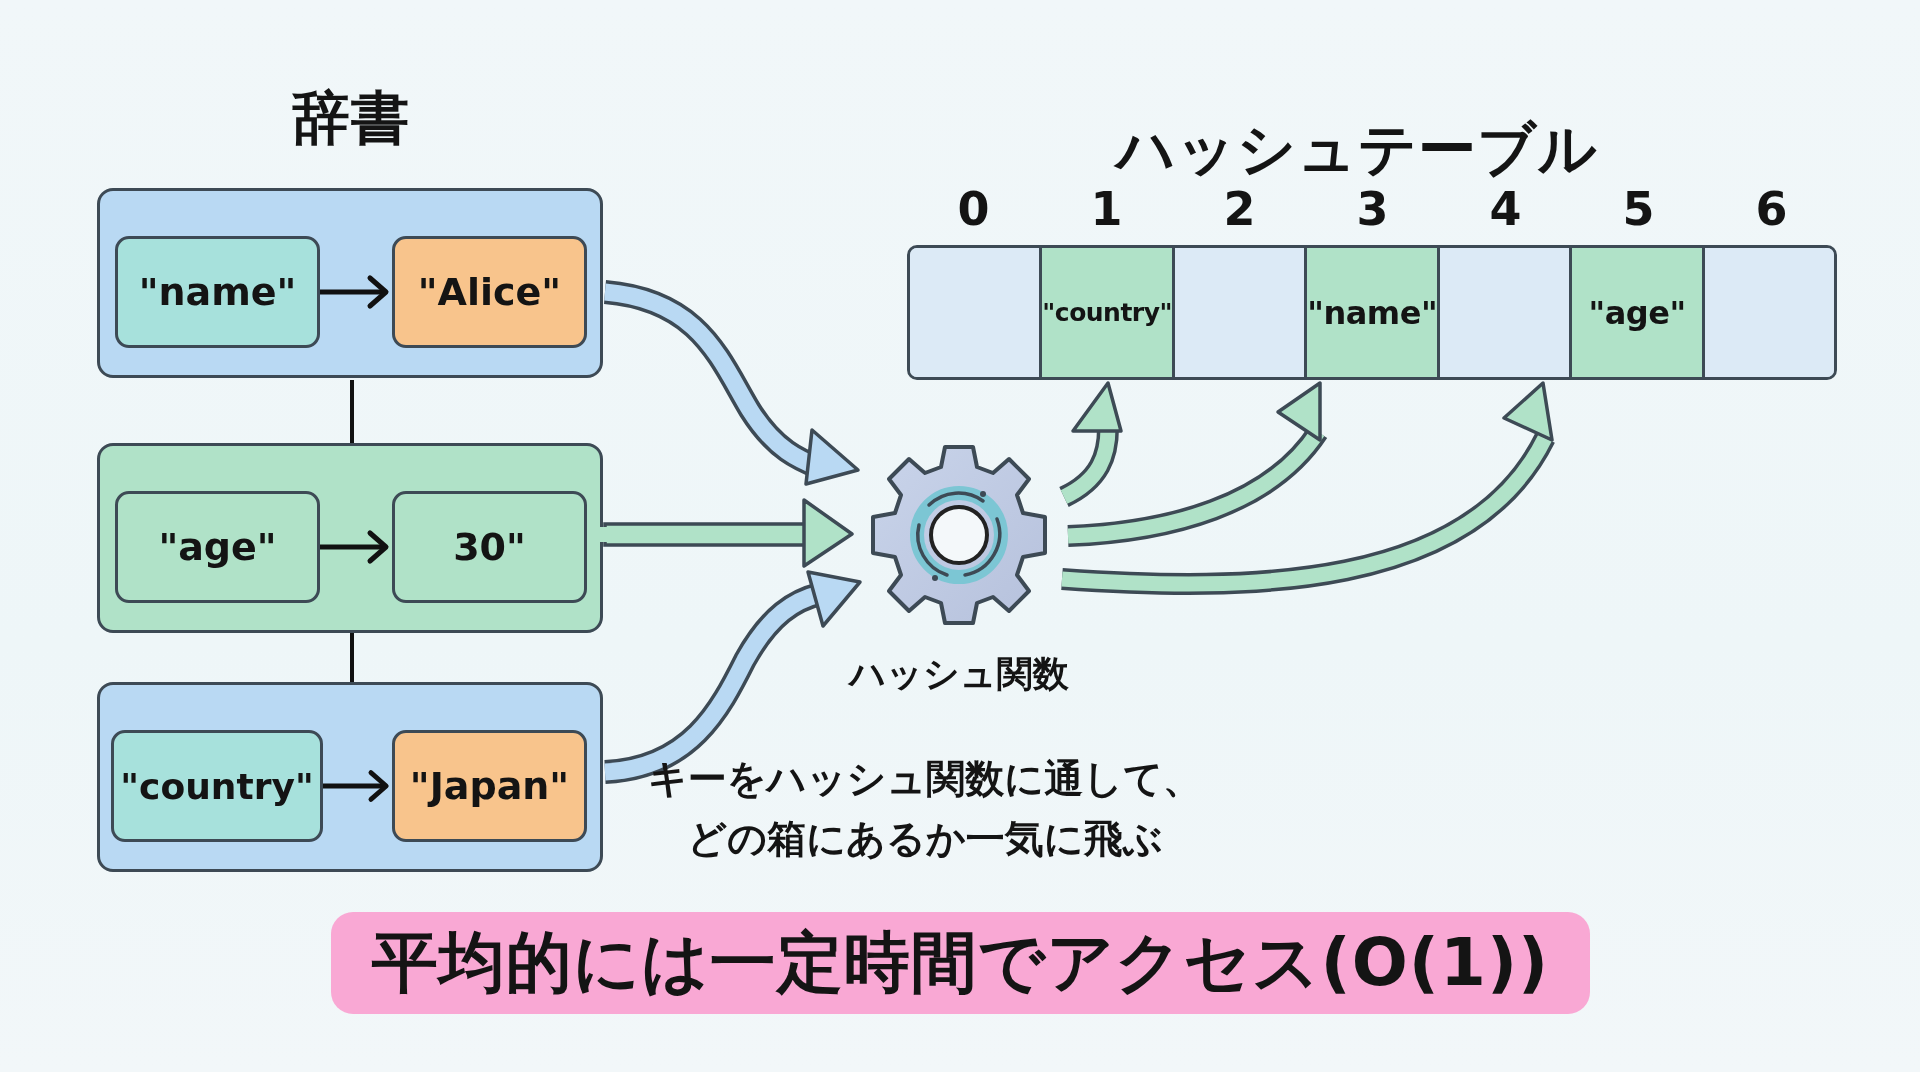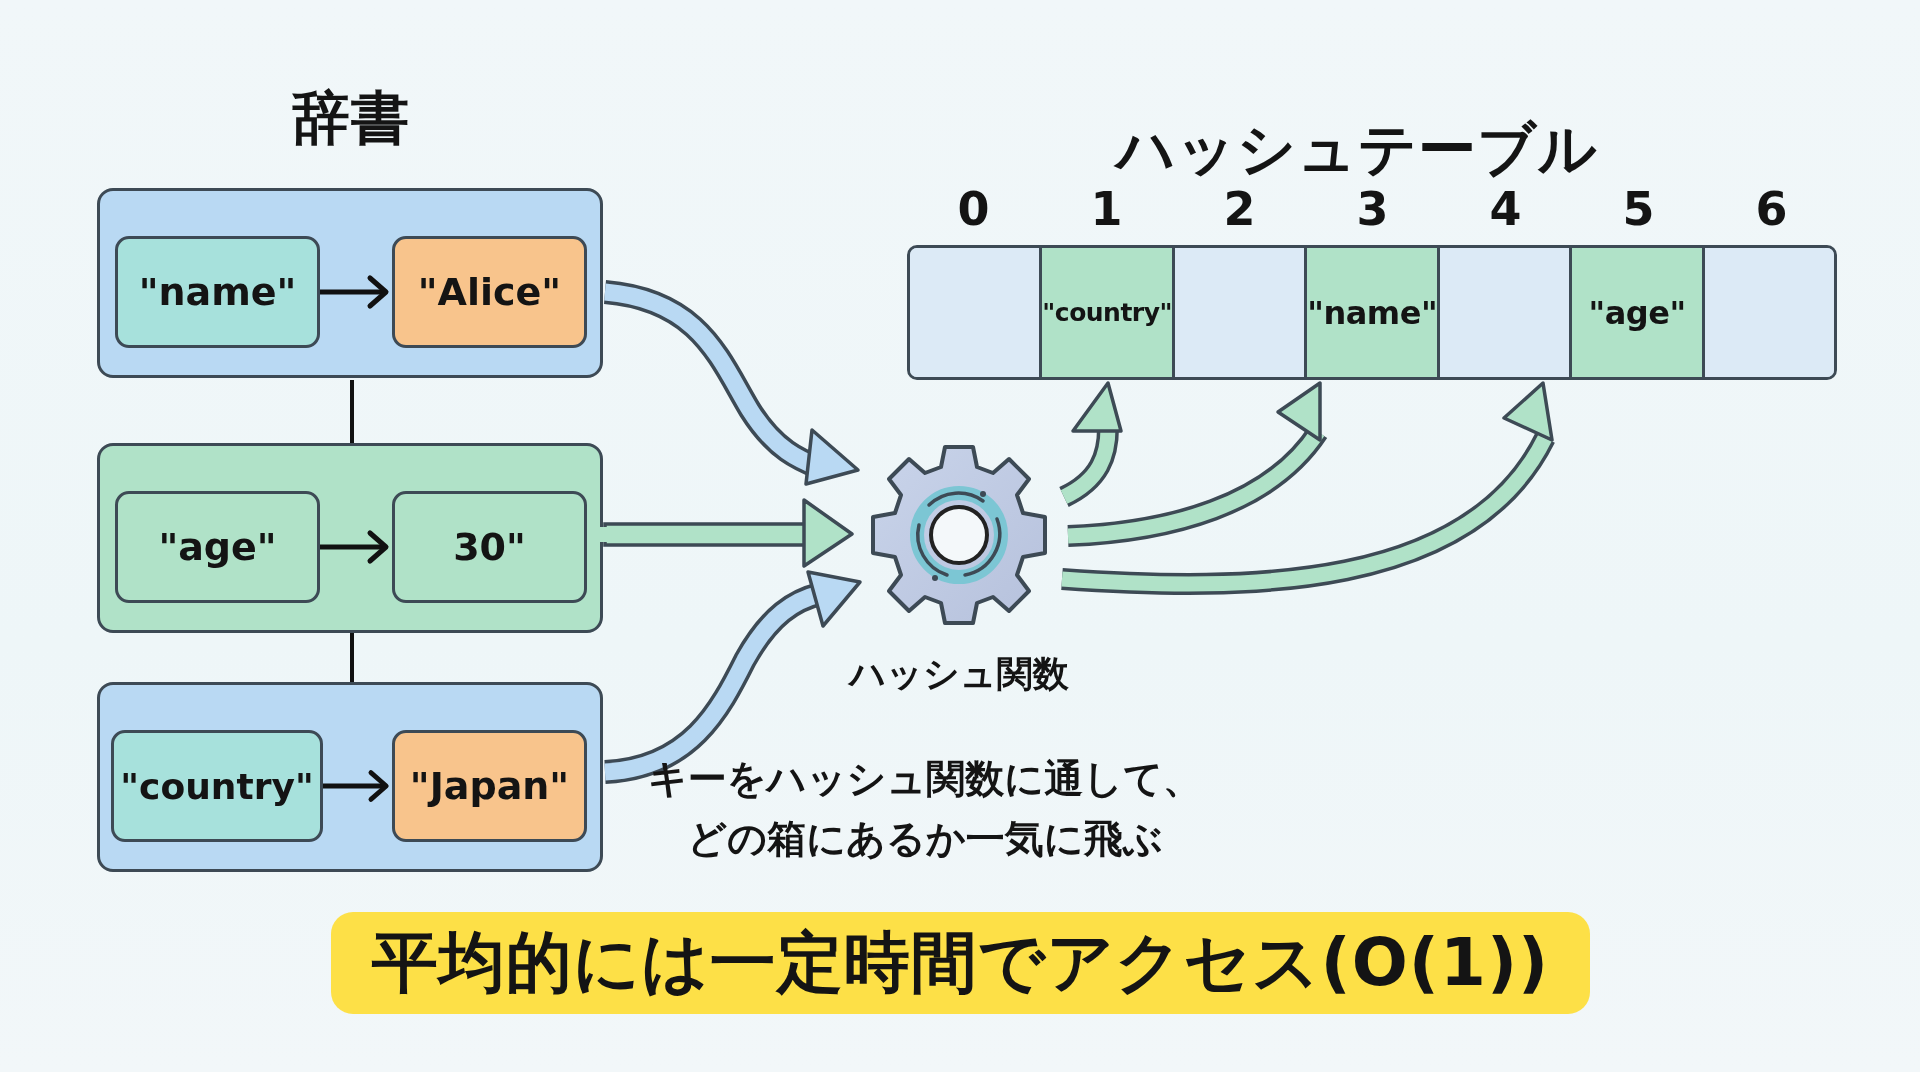--- a/index.html
+++ b/index.html
@@ -57,21 +57,21 @@
   .label-hash {
     position:absolute; left:959px; top:650px; transform:translateX(-50%);
     font-weight:bold; font-size:36px; white-space:nowrap;
   }
   .caption {
     position:absolute; left:925px; transform:translateX(-50%);
     font-weight:bold; font-size:39px; white-space:nowrap;
   }
   .banner {
     position:absolute; left:331px; top:912px; width:1259px; height:102px;
-    background:#fde047; border-radius:22px;
+    background:#f9a8d4; border-radius:22px;
     display:flex; align-items:center; justify-content:center;
     font-weight:bold; font-size:66px; white-space:nowrap; letter-spacing:1px;
   }
   svg.overlay { position:absolute; left:0; top:0; }
 </style>
 </head>
 <body>
 
 <div class="abs title" style="left:351px; top:74px;margin-top:15px;">辞書</div>
 <div class="abs title" style="left:1357px; top:74px;margin-top:46px;">ハッシュテーブル</div>

